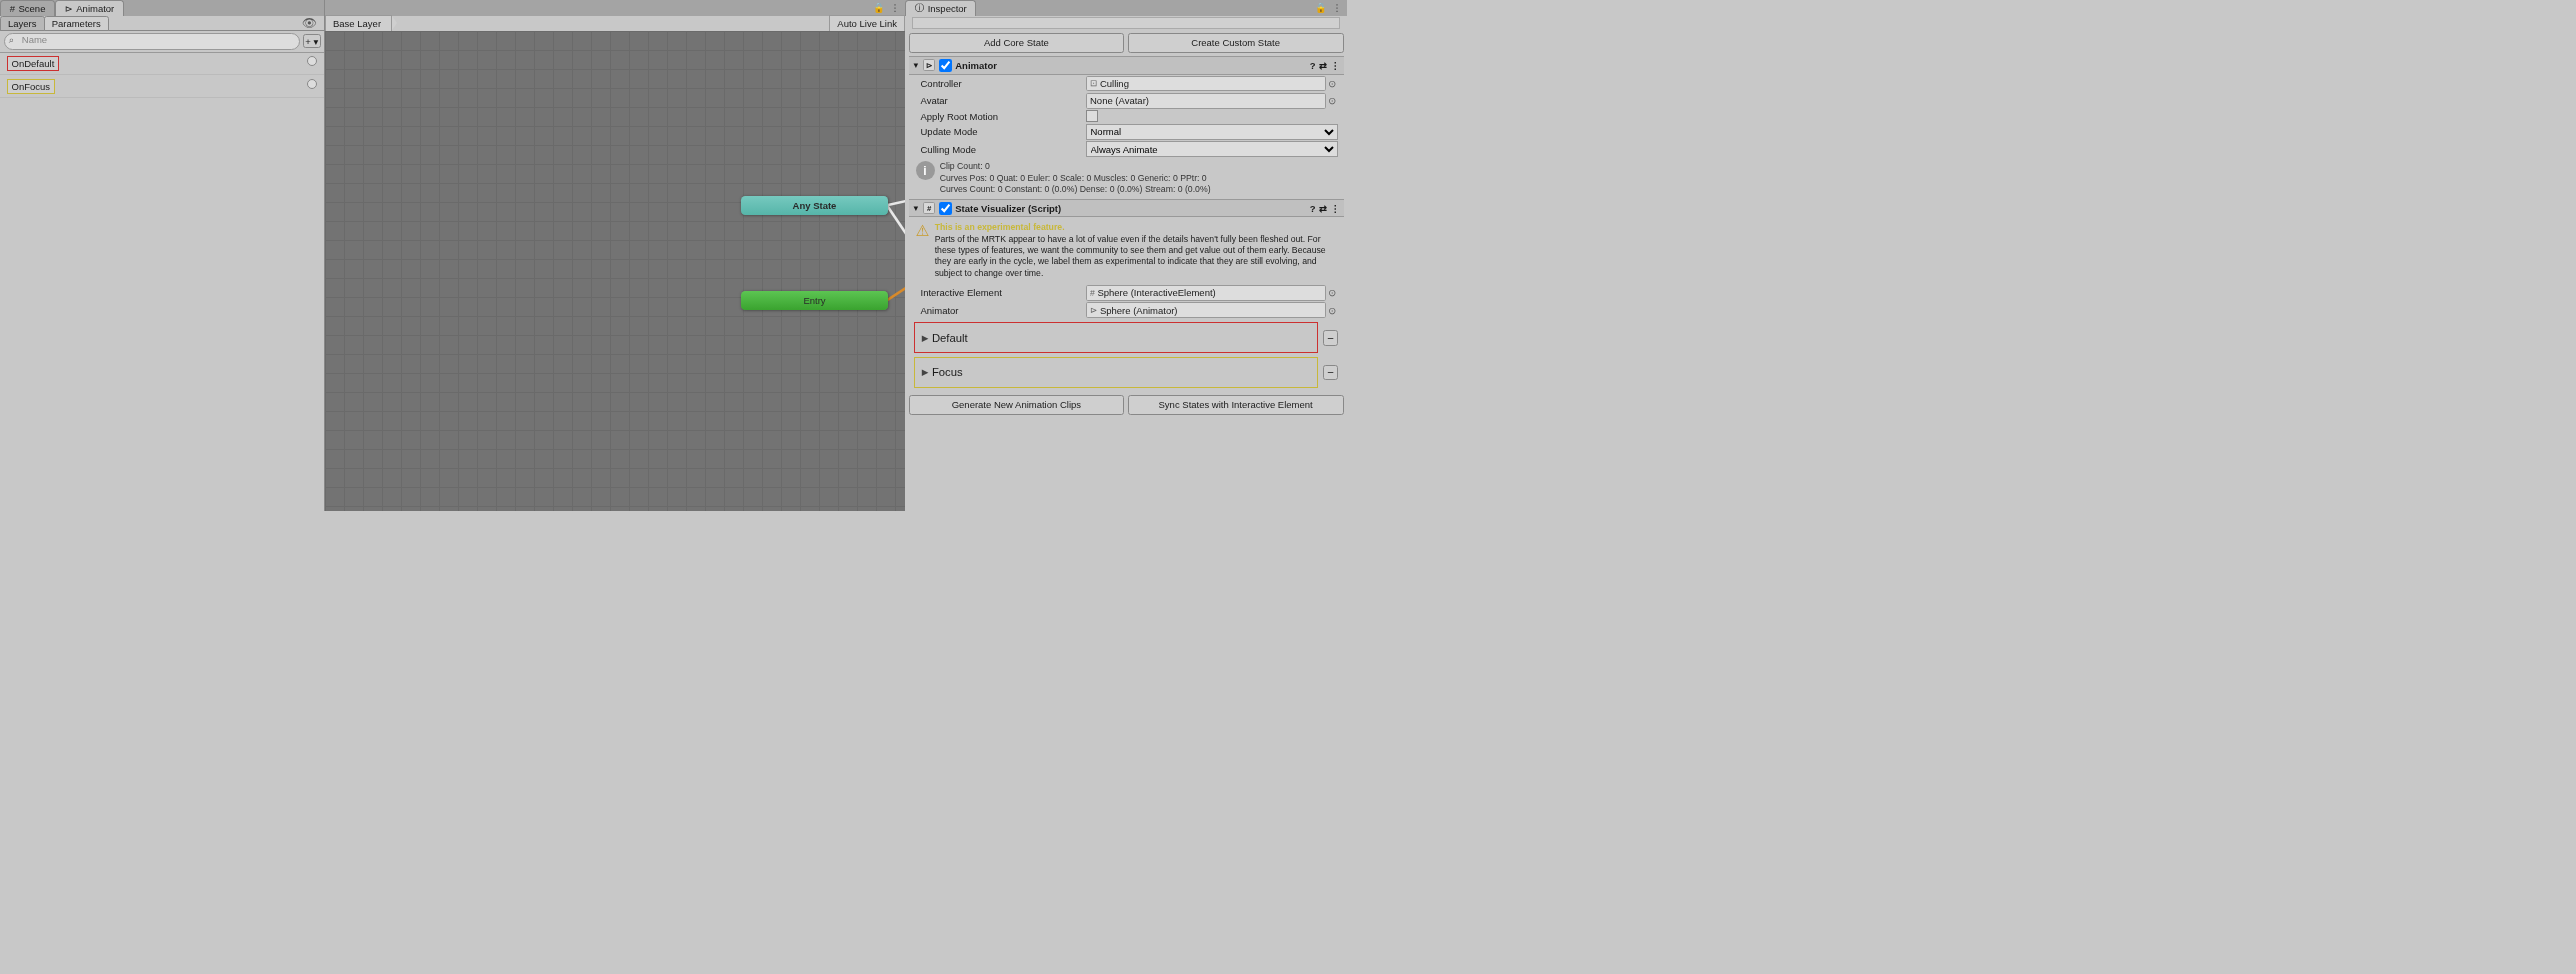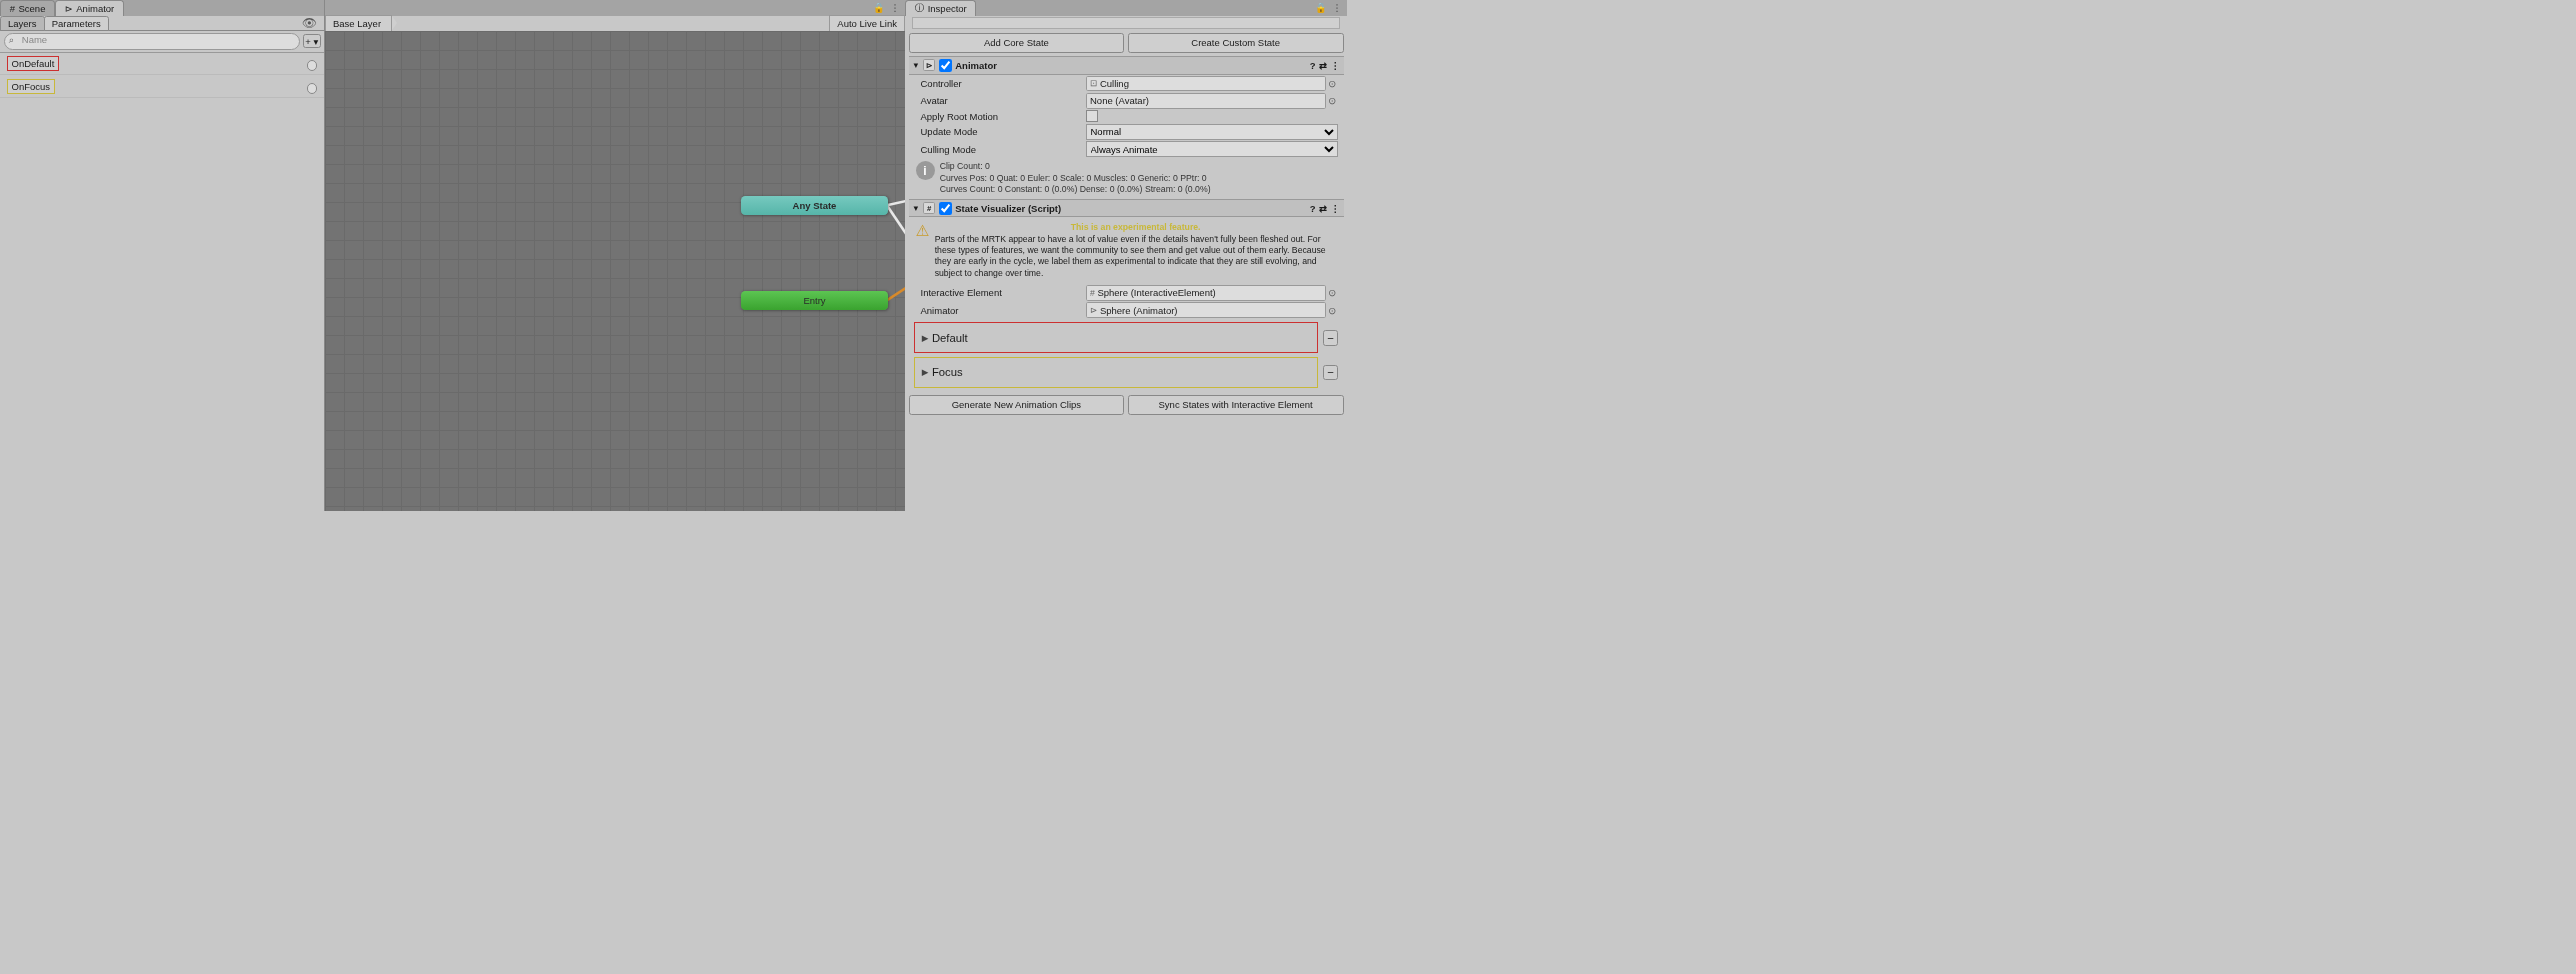--- a/index.html
+++ b/index.html
@@ -20,21 +20,21 @@
 .subtabs { display: flex; height: 15.6px; background: #c8c8c8; border-bottom: 0.9px solid #888; align-items: flex-start; }
 .subtab { padding: 1.7px 7px; height: 15.6px; display: flex; align-items: center; border: 0.9px solid #888; border-radius: 2.6px 2.6px 0 0; margin-right: -0.9px; font-size: 9.5px; cursor: pointer; }
 .subtab.active { background: #cfcfcf; }
 .subtab.inactive { background: #b8b8b8; }
 .eye { margin-left: auto; margin-right: 7px; font-size: 12px; color: #555; }
 .searchrow { display: flex; align-items: center; padding: 1.7px 3.5px; background: #c8c8c8; border-bottom: 0.9px solid #999; gap: 3.5px; }
 .searchbox { flex: 1; height: 17px; border: 0.9px solid #999; border-radius: 8.7px; background: #ddd; padding: 0 7px 0 17.3px; font-size: 9.5px; position: relative; }
 .searchbox::before { content: "⌕"; position: absolute; left: 4.3px; top: 0; color: #666; }
 .plusbtn { width: 17.3px; height: 14px; border: 0.9px solid #888; border-radius: 2.6px; background: #ccc; display: flex; align-items: center; justify-content: center; font-size: 9.5px; cursor: pointer; }
 .paramlist { flex: 1; background: #c8c8c8; }
-.paramrow { display: flex; align-items: flex-end; padding: 3.5px 7px; border-bottom: 0.9px solid #bbb; gap: 10px; }
+.paramrow { display: flex; align-items: flex-start; padding: 3.5px 7px; border-bottom: 0.9px solid #bbb; gap: 10px; }
 .paramname { border: 0.9px solid; padding: 0.9px 3.5px; font-size: 9.5px; background: #cfcfcf; }
 .hl-red { border-color: #cc3030; }
 .hl-yellow { border-color: #c8b83a; }
 .paramtoggle { margin-left: auto; width: 10.4px; height: 10.4px; border: 0.9px solid #888; border-radius: 50%; background: #ddd; }
 
 
 .breadcrumb { height: 15.6px; background: #c8c8c8; display: flex; align-items: center; }
 .bc-item { padding: 1.7px 10.4px 1.7px 7px; border: 0.9px solid #999; position: relative; font-size: 9.5px; background: #cfcfcf; cursor: pointer; }
 .bc-item::after { content: ""; position: absolute; right: -5.2px; top: 0; width: 0; height: 0; border-top: 7.8px solid transparent; border-bottom: 7.8px solid transparent; border-left: 5.2px solid #cfcfcf; z-index: 2; }
 .autolive { margin-left: auto; padding: 1.7px 7px; border: 0.9px solid #999; font-size: 9.5px; background: #cfcfcf; cursor: pointer; }
@@ -57,21 +57,21 @@
 .field .val { flex: 1; height: 15.6px; border: 0.9px solid #999; background: #ddd; border-radius: 1.7px; display: flex; align-items: center; padding: 0 3.5px; position: relative; }
 .field .val .obj-pre { font-size: 8.7px; color: #666; margin-right: 2.6px; }
 .field .dot { width: 12px; text-align: center; color: #555; }
 .field .chk { width: 12px; height: 12px; border: 0.9px solid #888; background: #ddd; }
 .clipbox { display: flex; gap: 5.2px; padding: 3.5px 7px; align-items: flex-start; }
 .clipbox .warn { width: 19px; height: 19px; border-radius: 50%; background: #999; display: flex; align-items: center; justify-content: center; color: #fff; font-weight: bold; font-size: 12px; }
 .clipbox .txt { font-size: 8.7px; line-height: 11.3px; color: #333; }
 .expbox { display: flex; gap: 5.2px; padding: 5.2px 7px; align-items: flex-start; }
 .expbox .warn { width: 19px; font-size: 15.6px; color: #c89a2a; }
 .expbox .txt { font-size: 8.7px; line-height: 11.3px; }
-.expbox .hd { color: #c8b83a; font-weight: bold; font-size: 8.7px; text-align: center; }
+.expbox .hd { color: #c8b83a; font-weight: bold; font-size: 8.7px; }
 .section-lbl { font-weight: bold; color: #888; padding: 8.7px 5.2px 3.5px 5.2px; font-size: 11.3px; }
 .state-item { display: flex; align-items: center; gap: 5.2px; margin: 3.5px 5.2px; }
 .state-main { flex: 1; height: 31px; border: 0.9px solid; display: flex; align-items: center; padding: 0 7px; font-size: 11.3px; background: #c8c8c8; cursor: pointer; }
 .state-main .tri2 { font-size: 8.7px; margin-right: 3.5px; color: #444; }
 .state-del { width: 15.6px; height: 15.6px; border: 0.9px solid #888; border-radius: 2.6px; background: #cfcfcf; display: flex; align-items: center; justify-content: center; font-size: 11.3px; cursor: pointer; }
 select.drop { flex: 1; height: 15.6px; border: 0.9px solid #999; background: #ddd; font-size: 9.5px; }
 </style>
 </head>
 <body>
 

